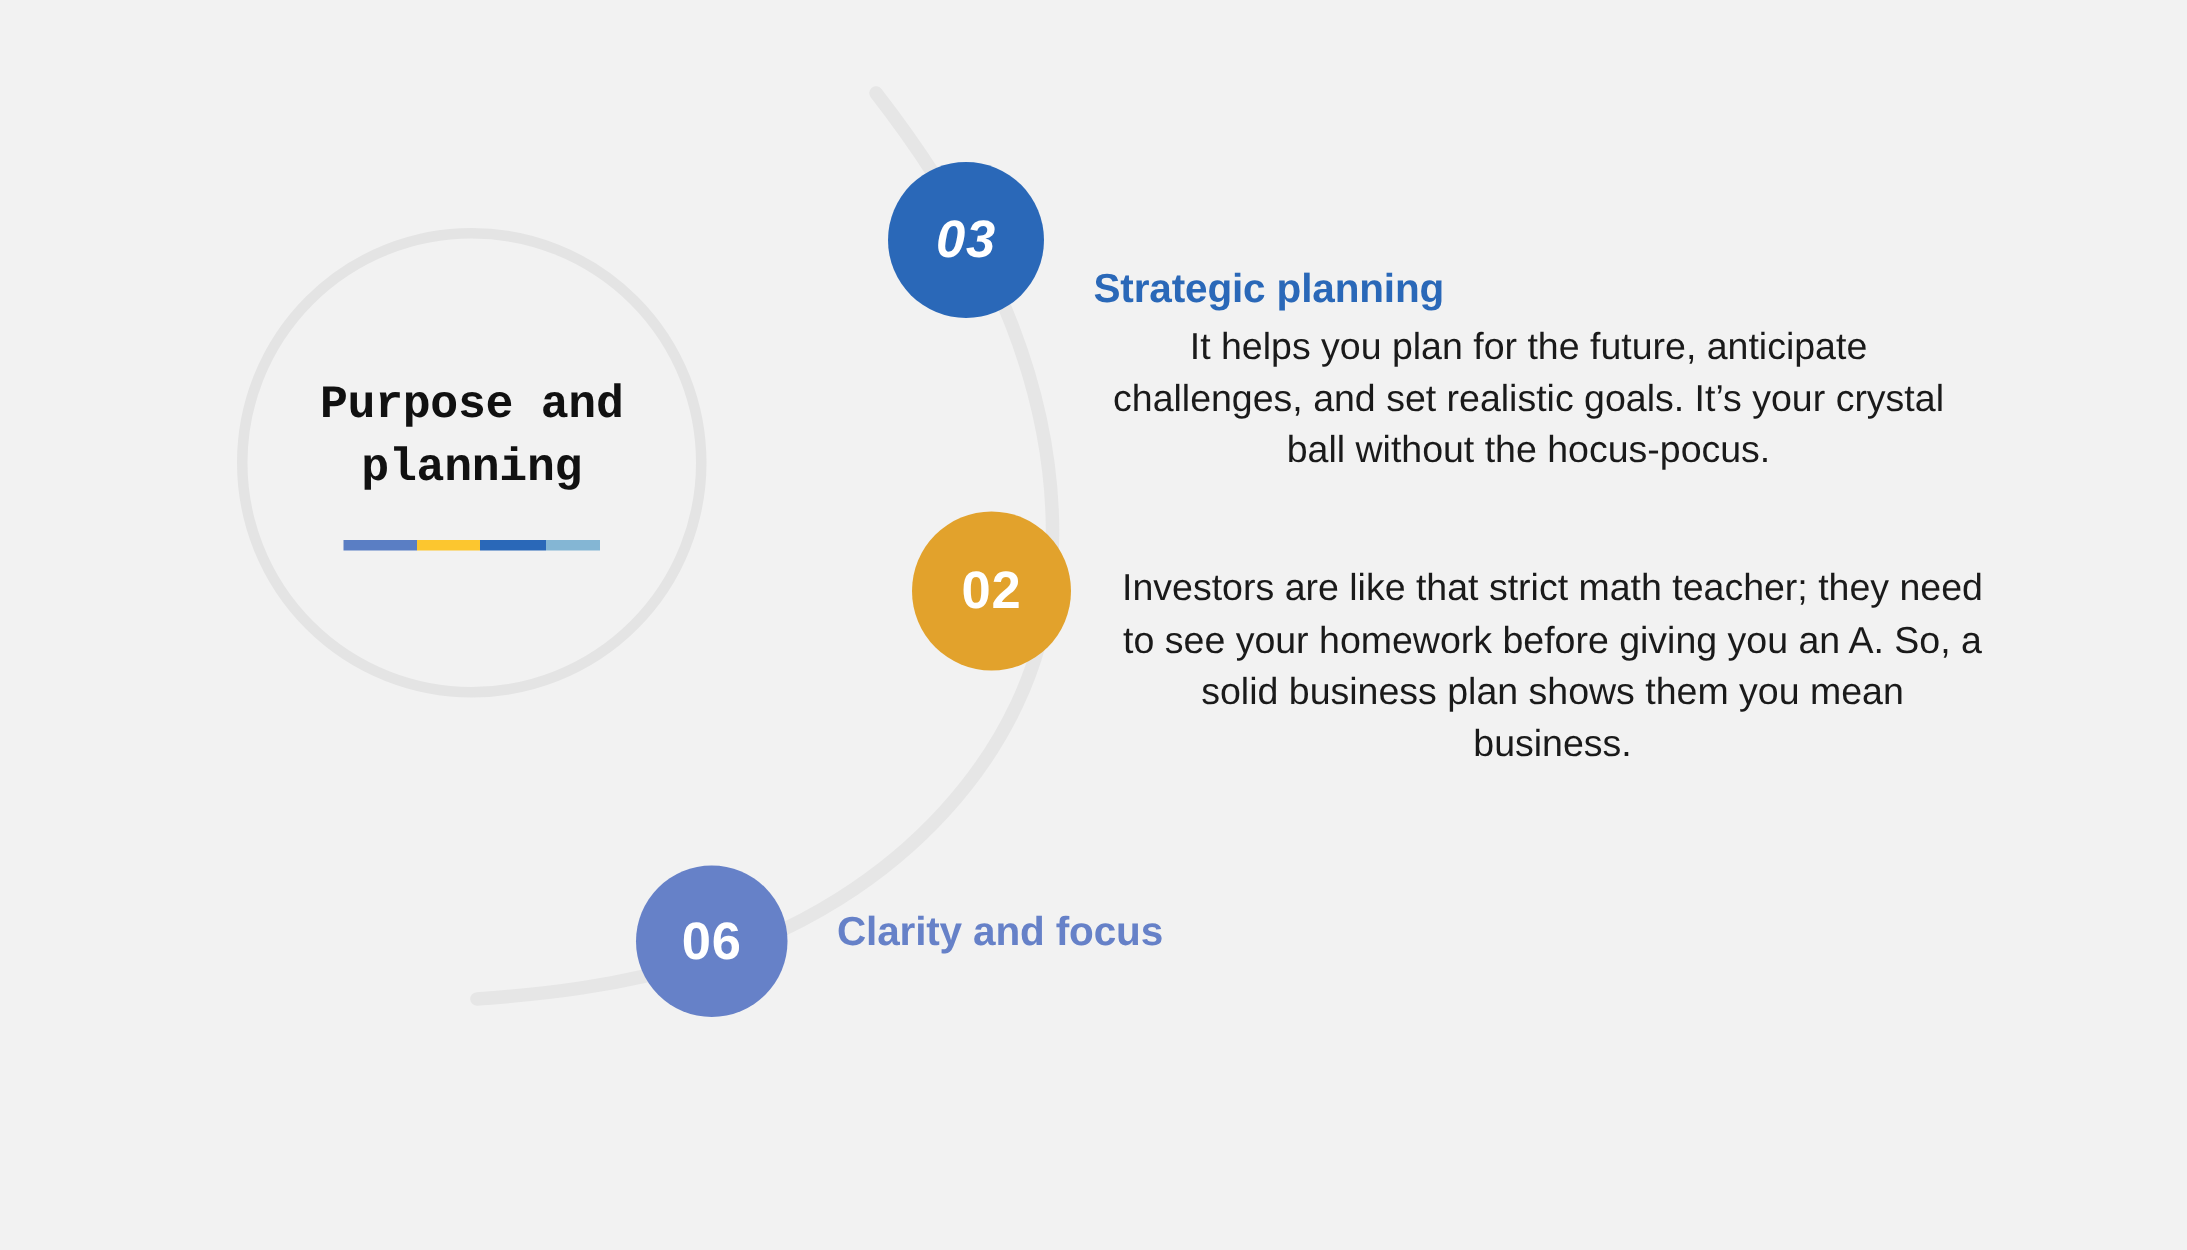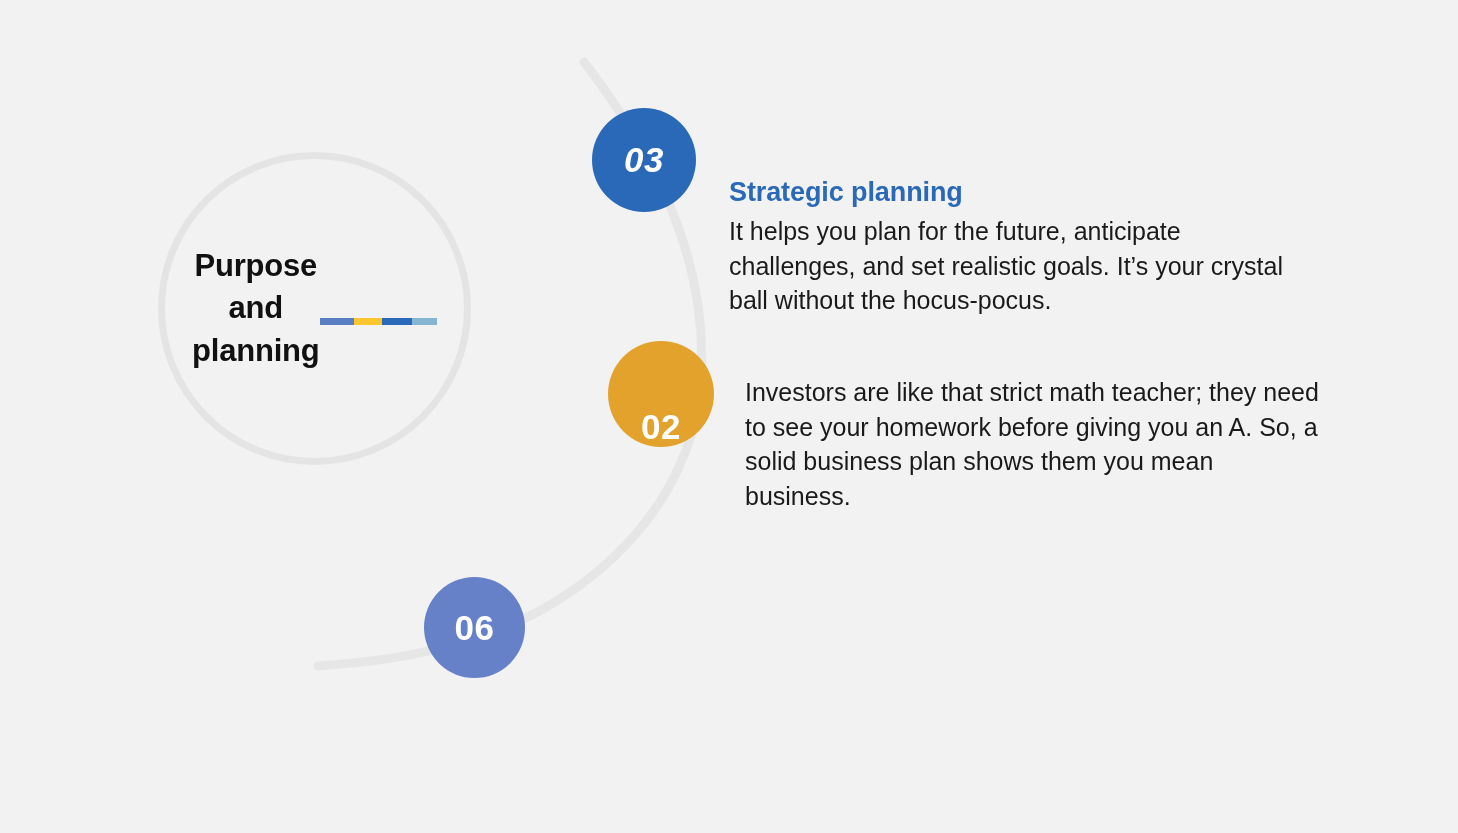--- a/index.html
+++ b/index.html
@@ -41,25 +41,26 @@
     border: 7px solid #e4e4e4;
     box-sizing: border-box;
   }
   .hub-inner {
     position: absolute;
     left: 158px;
     top: 152px;
     width: 313px;
     height: 313px;
     display: flex;
-    flex-direction: row;
+    flex-direction: column;
     align-items: center;
     justify-content: center;
     box-sizing: border-box;
     padding: 0 34px;
+    font-family: Liberation Mono, monospace;
   }
   .hub-title {
     font-size: 31px;
     font-weight: bold;
     color: #111111;
     text-align: center;
     line-height: 1.36;
     letter-spacing: -0.2px;
   }
   .hub-bar {
@@ -80,37 +81,38 @@
     border-radius: 50%;
     display: flex;
     align-items: center;
     justify-content: center;
     color: #ffffff;
     font-weight: bold;
     font-size: 35px;
     letter-spacing: 0.5px;
   }
   .circle-03 { left: 592px;  top: 108px; width: 104px; height: 104px; background: #2a68b8; font-style: italic; }
-  .circle-02 { left: 608px;  top: 341px; width: 106px; height: 106px; background: #e2a22c; align-items: flex-end; }
+  .circle-02 { left: 608px;  top: 341px; width: 106px; height: 106px; background: #e2a22c; }
   .circle-01 { left: 424px;  top: 577px; width: 101px; height: 101px; background: #6681c8; }
 
   
   .step-text { position: absolute; }
   .step-heading {
     font-size: 27px;
     font-weight: bold;
     margin: 0 0 6px 0;
     letter-spacing: -0.1px;
   }
   .step-body {
     font-size: 25px;
     color: #1a1a1a;
     line-height: 1.38;
     margin: 0;
     font-weight: normal;
+    text-align: center;
   }
   .text-03 { left: 729px; top: 141px; width: 580px; margin-top: 36px; }
   .text-02 { left: 745px; top: 375px; width: 580px; }
   .text-01 { left: 558px; top: 606px; width: 500px; }
 
   .h-blue   { color: #2a68b8; }
   .h-gold   { color: #e2a22c; }
   .h-peri   { color: #6681c8; }
 </style>
 </head>
@@ -151,15 +153,16 @@
     <span>02</span>
   </div>
   <div class="step-text text-02">
     <p class="step-body">Investors are like that strict math teacher; they need to see your homework before giving you an A. So, a solid business plan shows them you mean business.</p>
   </div>
 
   <div class="step-circle circle-01">
     <span>06</span>
   </div>
   <div class="step-text text-01">
+    <p class="step-heading h-peri">Clarity and focus</p>
   </div>
 
 </div>
 
 </body></html>

